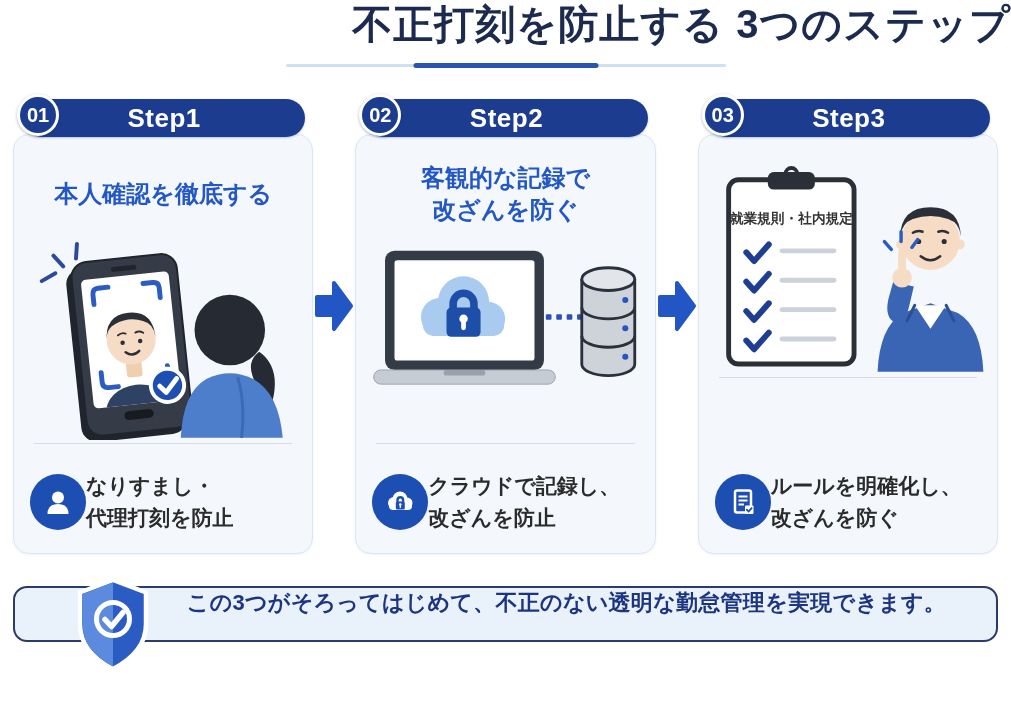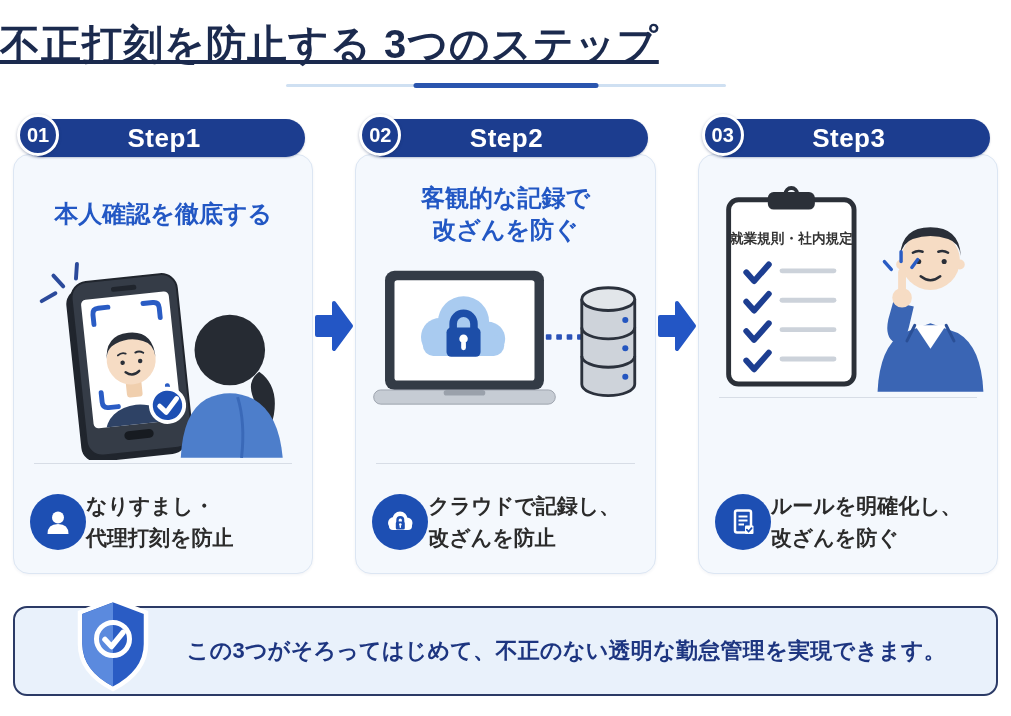--- a/index.html
+++ b/index.html
@@ -11,23 +11,23 @@
   html,body{width:1011px; height:716px; overflow:hidden;}
   body{
     background:#ffffff;
     font-family:"Liberation Sans","DejaVu Sans",sans-serif;
     color:var(--body-text);
   }
   .page{width:1011px; height:716px; position:relative;}
 
   
   .page-title{
-    margin-top:20px; text-align:left;
+    text-align:right;
     font-size:40px; font-weight:800; letter-spacing:1px;
-    color:var(--title-navy); line-height:1.2;text-decoration:underline;
+    color:var(--title-navy); line-height:1.2;
   }
   .title-underline{position:relative; width:440px; height:6px; margin:15px auto 0;}
   .title-underline .light{position:absolute; top:1px; left:0; right:0; height:3px; background:#cfe0f2; border-radius:2px;}
   .title-underline .dark{position:absolute; top:0; left:50%; transform:translateX(-50%); width:185px; height:5px; background:#2a55ae; border-radius:3px;}
 
   
   .steps-row{display:flex; align-items:stretch; padding:0 13px; margin-top:25px;}
   .step-col{flex:1; display:flex; flex-direction:column; min-width:0;}
   .arrow-gap{width:42px; flex:none; position:relative;}
   .arrow-gap svg{position:absolute; top:184px; left:50%; transform:translateX(-50%);}
@@ -65,23 +65,23 @@
   .divider{height:1px; background:#d7dde6; margin:2px 8px 0;}
   .step-footer{display:flex; align-items:center; gap:0; padding:13px 4px 6px; margin-top:auto;}
   .footer-icon{
     width:56px; height:56px; flex:none; border-radius:50%;
     background:var(--icon-blue); display:flex; align-items:center; justify-content:center;
   }
   .footer-text{font-size:21px; font-weight:bold; color:var(--body-text); line-height:1.5;}
 
   
   .banner{
-    position:relative; margin:32px 13px 0; height:90px;
+    position:relative; margin:32px 13px 0; height:56px;
     background:var(--banner-bg); border:2px solid var(--banner-border); border-radius:14px;
-    display:flex; align-items:center;
+    display:flex; align-items:flex-start;
   }
   .banner-shield{position:absolute; left:58px; top:-11px;}
   .banner-text{
     flex:1; text-align:center; padding:0 28px 0 150px;
     color:var(--banner-text); font-size:22px; font-weight:bold; letter-spacing:.3px;
   }
 </style>
 </head>
 <body>
 

